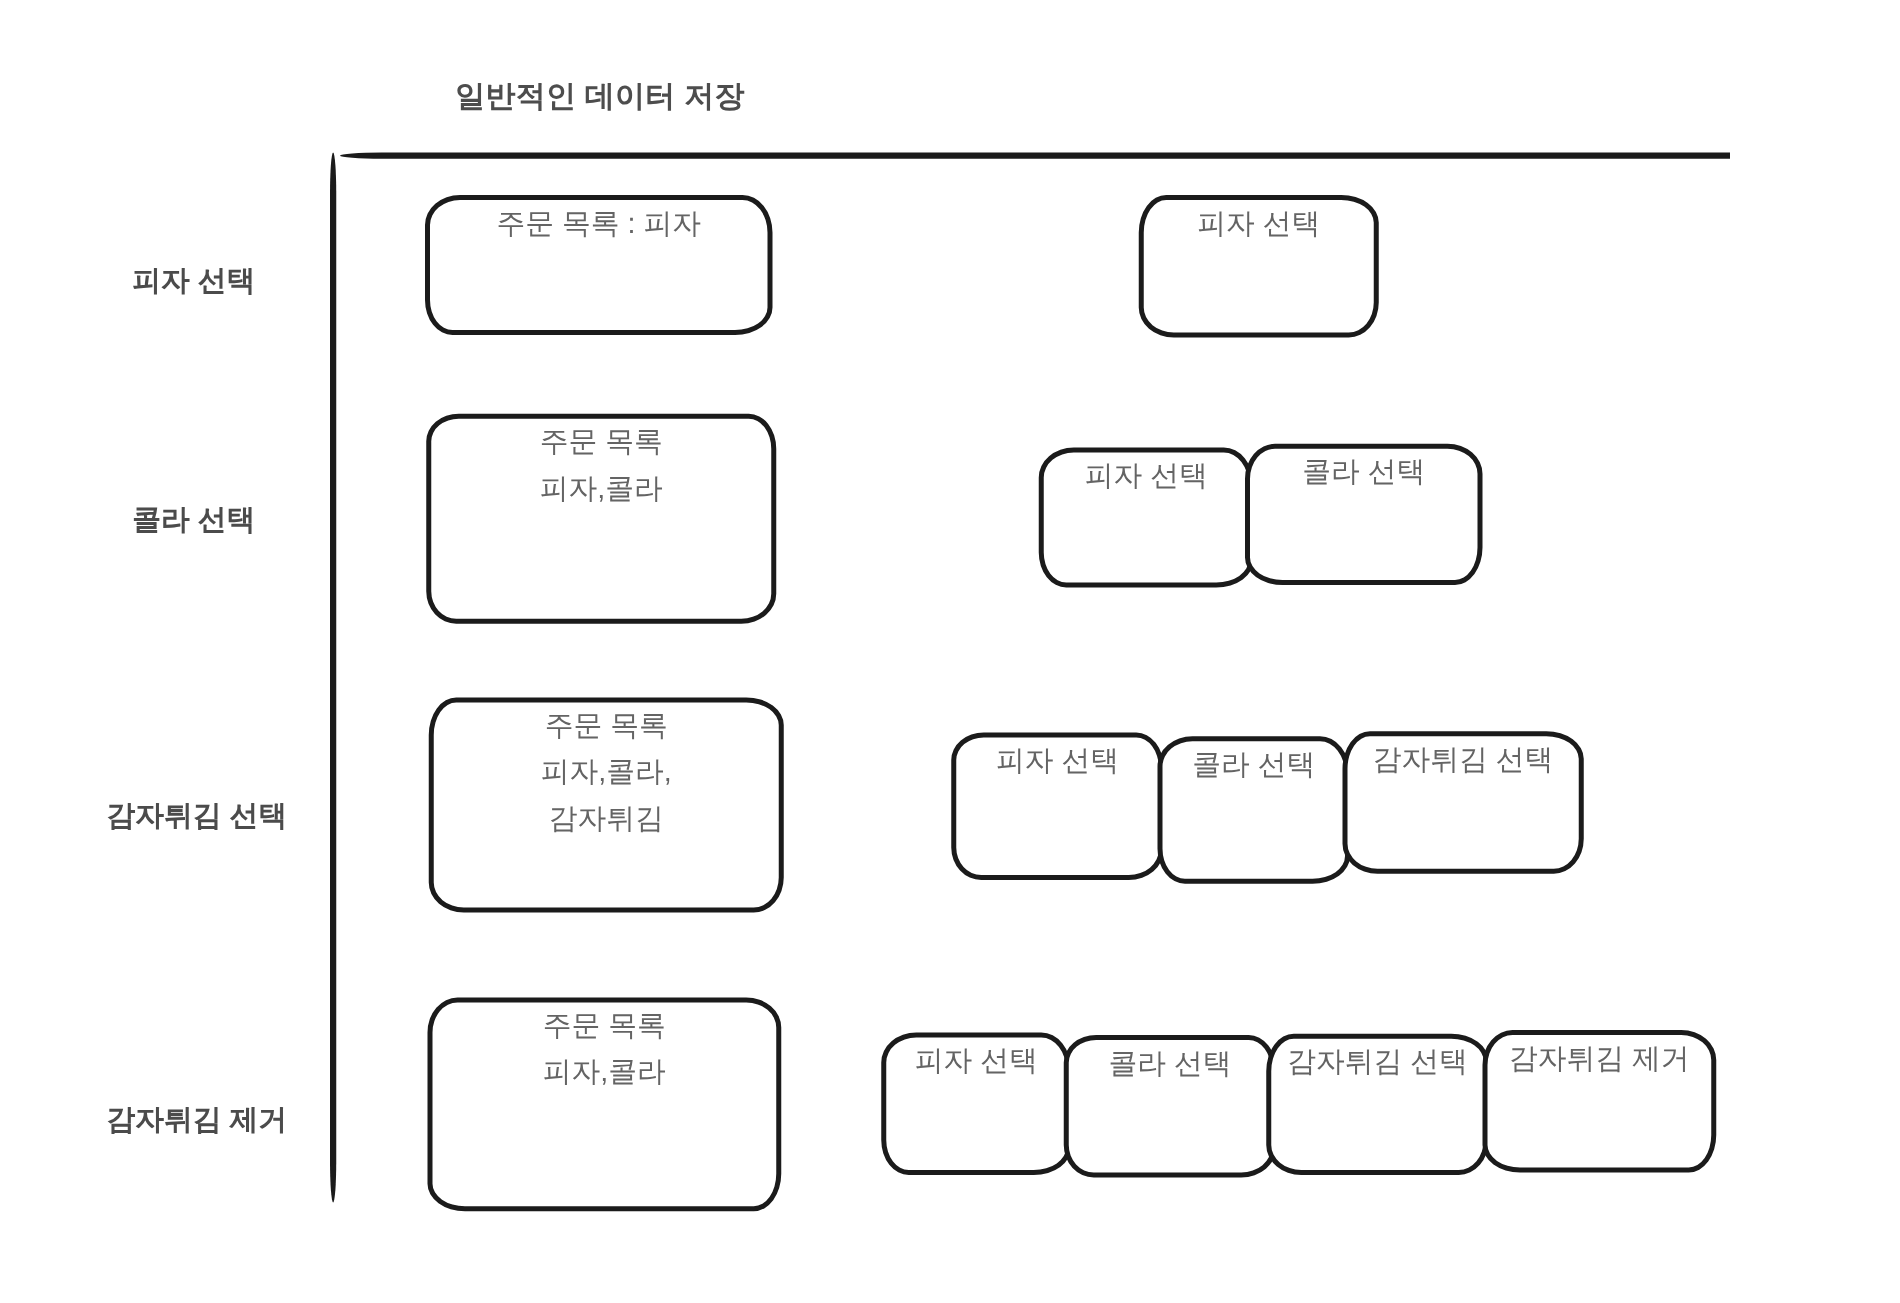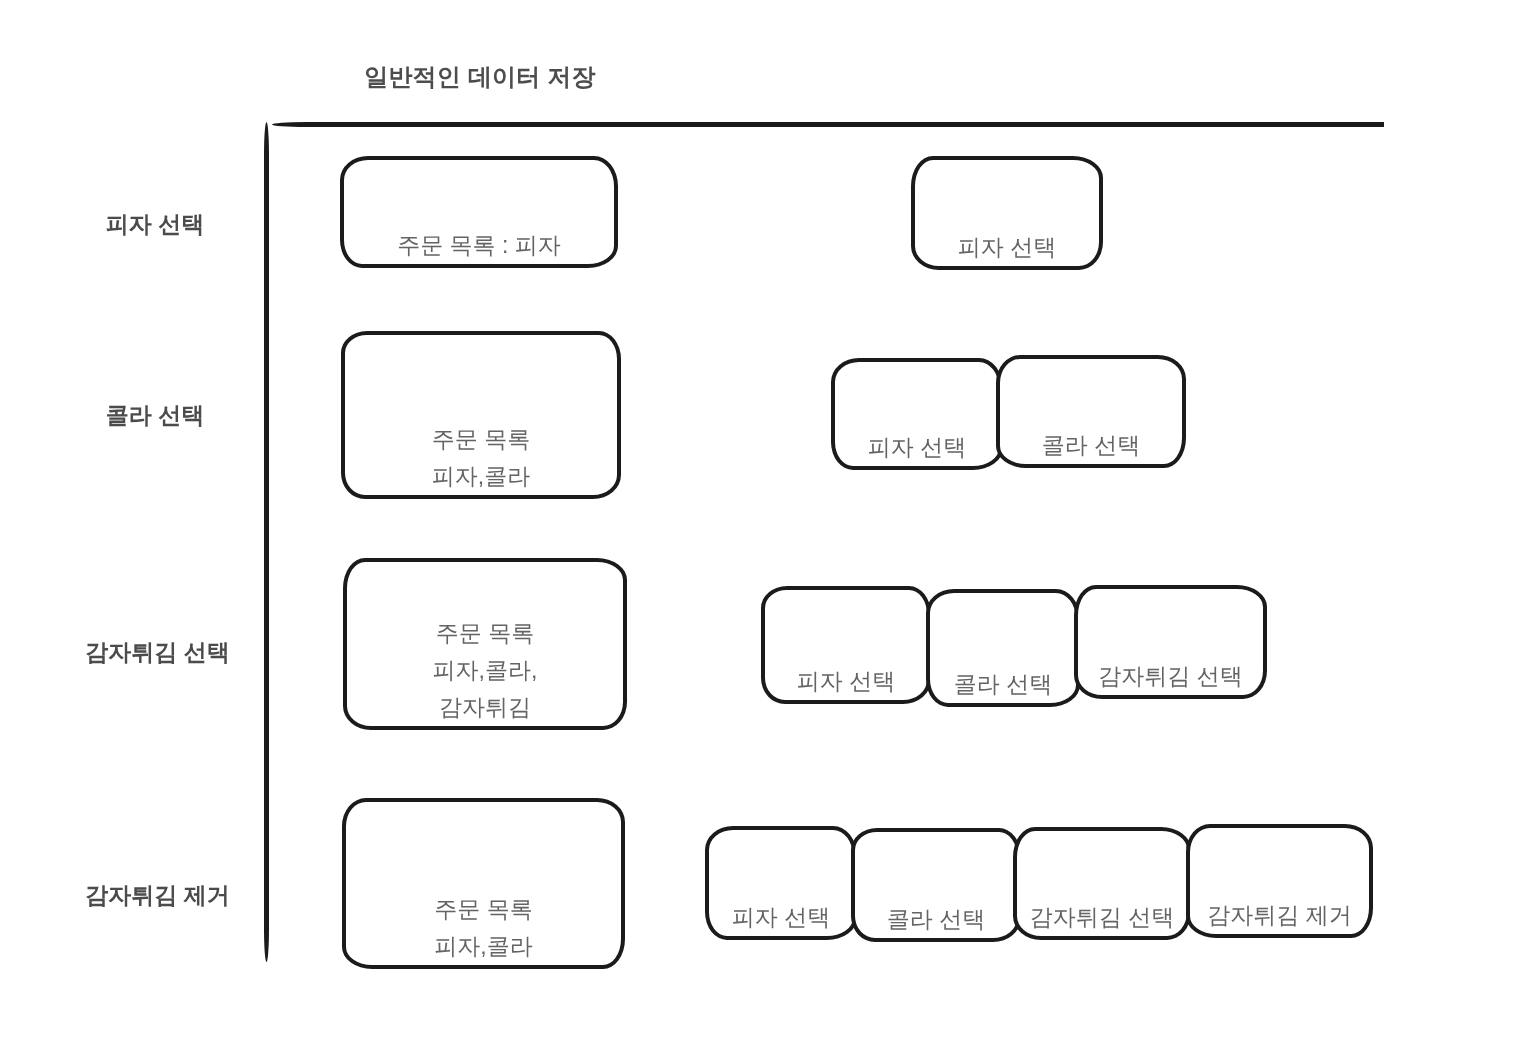--- a/index.html
+++ b/index.html
@@ -46,21 +46,21 @@
   
   .sketch-box {
     position: absolute;
     border: 4px solid var(--border);
     background: var(--bg);
     color: var(--box-text);
     font-size: 23px;
     display: flex;
     flex-direction: column;
     align-items: center;
-    justify-content: flex-end;
+    justify-content: flex-start;
     text-align: center;
     line-height: 37px;
     white-space: nowrap;
   }
   .rA { border-radius: 28px 24px 30px 22px / 24px 30px 22px 28px; }
   .rB { border-radius: 22px 30px 24px 28px / 30px 22px 28px 24px; }
   .rC { border-radius: 26px 22px 28px 24px / 22px 28px 24px 26px; }
   .rD { border-radius: 24px 28px 22px 30px / 28px 24px 30px 22px; }
   .line { display: block; }
 </style>

